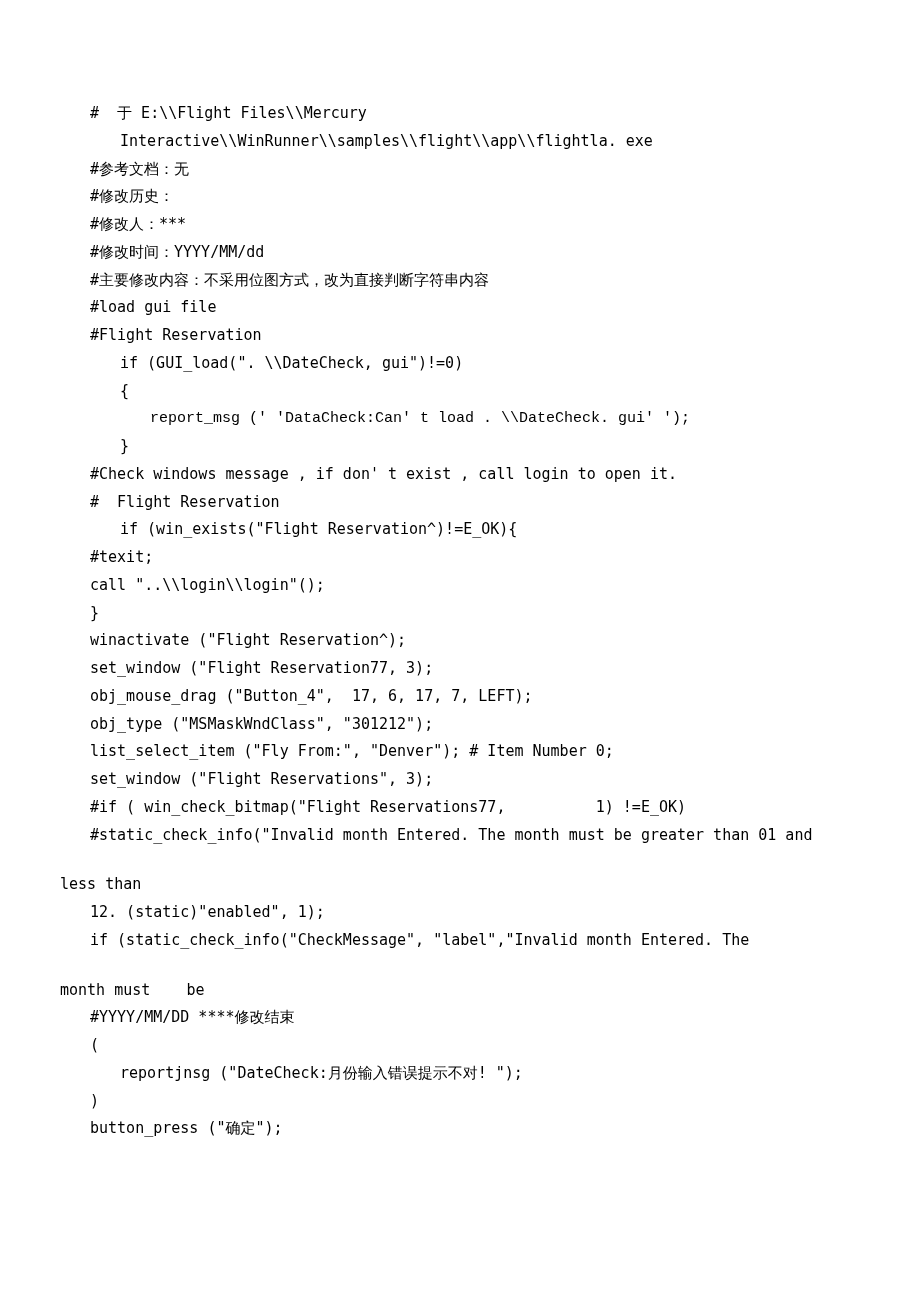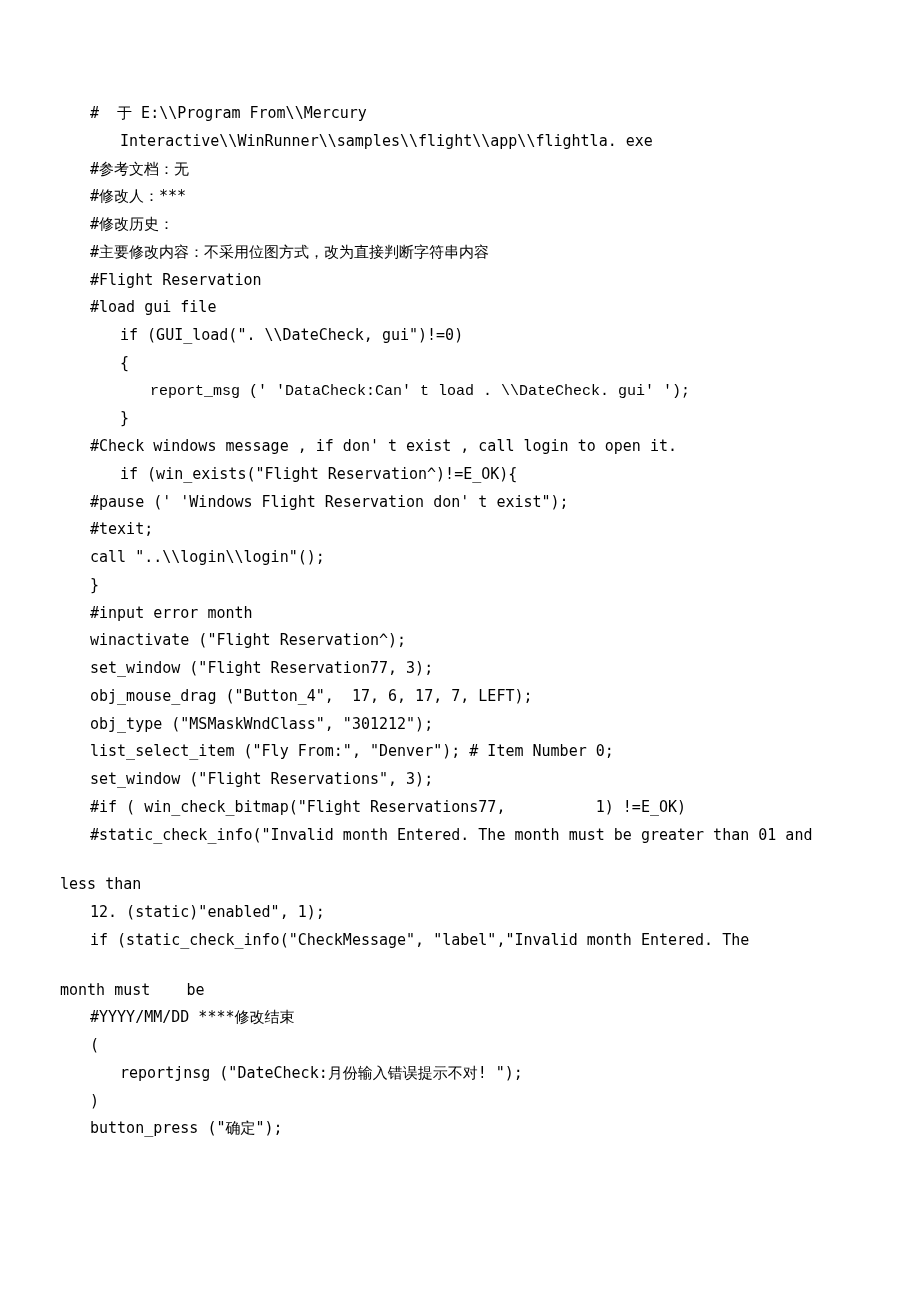--- a/index.html
+++ b/index.html
@@ -22,39 +22,39 @@
 }
 .indent1 { padding-left: 60px; }
 .indent2 { padding-left: 90px; font-family: Liberation Mono, monospace; }
 .no-indent { padding-left: 0; margin-top: 22px; }
 </style>
 </head>
 <body>
 
 <div class="page">
   <div id="code-container">
-      <p class="code-line">#  于 E:\\Program From\\Mercury</p>
+      <p class="code-line">#  于 E:\\Flight Files\\Mercury</p>
       <p class="code-line indent1">Interactive\\WinRunner\\samples\\flight\\app\\flightla. exe</p>
       <p class="code-line">#参考文档：无</p>
+      <p class="code-line">#修改历史：</p>
       <p class="code-line">#修改人：***</p>
-      <p class="code-line">#修改历史：</p>
+      <p class="code-line">#修改时间：YYYY/MM/dd</p>
       <p class="code-line">#主要修改内容：不采用位图方式，改为直接判断字符串内容</p>
+      <p class="code-line">#load gui file</p>
       <p class="code-line">#Flight Reservation</p>
-      <p class="code-line">#load gui file</p>
       <p class="code-line indent1">if (GUI_load(". \\DateCheck, gui")!=0)</p>
       <p class="code-line indent1">{</p>
       <p class="code-line indent2">report_msg (' 'DataCheck:Can' t load . \\DateCheck. gui' ');</p>
       <p class="code-line indent1">}</p>
       <p class="code-line">#Check windows message , if don' t exist , call login to open it.</p>
+      <p class="code-line">#  Flight Reservation</p>
       <p class="code-line indent1">if (win_exists("Flight Reservation^)!=E_OK){</p>
-      <p class="code-line">#pause (' 'Windows Flight Reservation don' t exist");</p>
       <p class="code-line">#texit;</p>
       <p class="code-line">call "..\\login\\login"();</p>
       <p class="code-line">}</p>
-      <p class="code-line">#input error month</p>
       <p class="code-line">winactivate ("Flight Reservation^);</p>
       <p class="code-line">set_window ("Flight Reservation77, 3);</p>
       <p class="code-line">obj_mouse_drag ("Button_4",  17, 6, 17, 7, LEFT);</p>
       <p class="code-line">obj_type ("MSMaskWndClass", "301212");</p>
       <p class="code-line">list_select_item ("Fly From:", "Denver"); # Item Number 0;</p>
       <p class="code-line">set_window ("Flight Reservations", 3);</p>
       <p class="code-line"></p>
       <p class="code-line">#if ( win_check_bitmap("Flight Reservations77,          1) !=E_OK)</p>
       <p class="code-line">#static_check_info("Invalid month Entered. The month must be greater than 01 and</p>
       <p class="code-line no-indent">less than</p>

